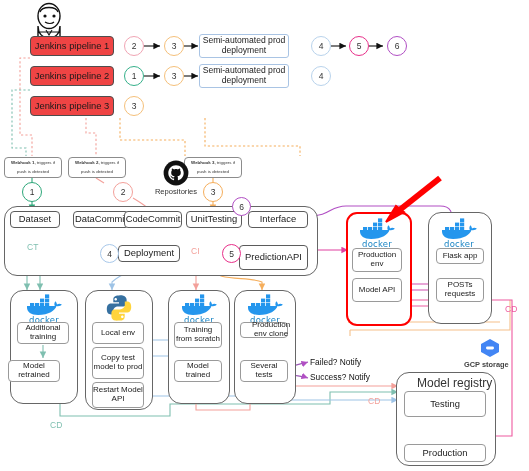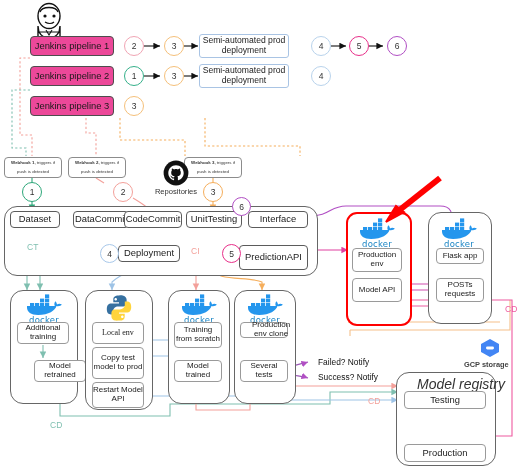--- a/index.html
+++ b/index.html
@@ -6,38 +6,38 @@
   body{width:529px;height:471px;position:relative;overflow:hidden;
        font-family:"Liberation Sans","DejaVu Sans",sans-serif;color:#1a1a1a;}
   #canvas{position:absolute;inset:0;width:529px;height:471px;}
   svg.layer{position:absolute;left:0;top:0;width:529px;height:471px;overflow:visible;}
   .node{position:absolute;box-sizing:border-box;display:flex;align-items:center;
         justify-content:center;text-align:center;background:#fff;}
   
   .rbox{border:1.3px solid #5b5b5b;border-radius:4px;background:#fff;}
   .rbox-soft{border:1.2px solid #9a9a9a;border-radius:4px;background:#fff;}
   .bluebox{border:1px solid #a9c4e4;border-radius:3px;background:#fff;color:#222;}
-  .pipeline-box{border:1.3px solid #4d4d4d;border-radius:4px;background:#ec4899;}
+  .pipeline-box{border:1.3px solid #4d4d4d;border-radius:4px;background:#ef4444;}
   .container{border:1.6px solid #666;border-radius:13px;background:#fff;}
   .container-red{border:2.6px solid #ff0000;border-radius:11px;background:#fff;}
   .lbl{font-size:8px;line-height:1.1;}
   .lbl9{font-size:8.6px;line-height:1.12;}
   .lbl10{font-size:9.4px;line-height:1.14;}
   .circ{position:absolute;border-radius:50%;background:#fff;display:flex;
         align-items:center;justify-content:center;font-size:8.5px;color:#333;box-sizing:border-box;}
   .webhook{position:absolute;box-sizing:border-box;border:1px solid #8c8c8c;border-radius:4px;
            background:#fff;font-size:4.4px;line-height:1.9;text-align:center;
            display:flex;align-items:center;justify-content:center;padding:1px 2px;color:#333;}
   .webhook b{font-weight:bold;}
   .edgelbl{position:absolute;font-size:8.5px;font-weight:normal;}
   .icon-wrap{position:absolute;display:flex;flex-direction:column;align-items:center;}
   .caption{font-size:7.6px;color:#333;margin-top:1px;}
   .docker-word{font-size:8.5px;color:#1b85c4;letter-spacing:.2px;margin-top:-1px;
                font-family:"DejaVu Sans",sans-serif;}
-  .notify{position:absolute;font-size:8.4px;color:#111;white-space:nowrap;margin-left:8px;}
+  .notify{position:absolute;font-size:8.4px;color:#111;white-space:nowrap;}
 </style>
 </head>
 <body>
 
 <div id="canvas">
 
   <svg class="layer">
     <defs>
       <marker id="ahBlack" markerWidth="7" markerHeight="7" refX="6" refY="3" orient="auto">
         <path d="M0,0 L6,3 L0,6 z" fill="#111"></path>
@@ -236,21 +236,21 @@
           <rect x="20" y="0.4" width="4.2" height="3.8"></rect>
         <rect x="5" y="9" width="4.2" height="3.8"></rect>
         <path d="M2,13.5 C2,18 6,21 13,21 C24,21 30,16.5 31.5,12
                  C33.5,12.6 36,11.8 36.8,10.5 C35.5,9.6 33.2,9.6 32,10.4
                  C31.6,8.4 30.4,7.2 30.4,7.2 C29.4,8.4 29,10.2 29.8,12 L2,12 Z"></path>
       </g>
     </svg>
     <span class="docker-word">docker</span>
   </div>
   <div class="node rbox-soft lbl" style="left:17px;top:322px;width:52px;height:22px;">Additional training</div>
-  <div class="node rbox-soft lbl" style="left:34px;top:360px;width:52px;height:22px;">Model retrained</div>
+  <div class="node rbox-soft lbl" style="left:8px;top:360px;width:52px;height:22px;">Model retrained</div>
   <svg class="layer">
     <line x1="43" y1="345" x2="43" y2="358" stroke="#7fbfb0" stroke-width="1.1" marker-end="url(#ahTeal)"></line>
     <line x1="112" y1="316" x2="112" y2="316" stroke="#9ec3e6"></line>
     <line x1="196" y1="345" x2="196" y2="358" stroke="#f3a09a" stroke-width="1.1" marker-end="url(#ahSalmon)"></line>
     <line x1="262" y1="345" x2="262" y2="358" stroke="#f5ae5c" stroke-width="1.1" marker-end="url(#ahOrange)"></line>
   </svg>
 
   <div class="container" style="position:absolute;left:85px;top:290px;width:66px;height:118px;"></div>
   <div class="icon-wrap" style="left:104px;top:294px;width:30px;">
     <svg width="28" height="28" viewBox="0 0 28 28">
@@ -262,21 +262,21 @@
                C10,6.6 9.4,6 9.4,5.3 C9.4,4.6 10,4 10.7,4 Z" fill="#3670a0"></path>
       <path d="M14.2,26.6 C18.4,26.6 19.7,24.8 19.7,22.4 L19.7,19.8 L14,19.8 L14,18.6
                L21.8,18.6 C24.3,18.6 26.2,17 26.2,13 C26.2,9.1 24.5,7.6 22,7.6
                L19.8,7.6 L19.8,10.8 C19.8,13.5 17.6,15.4 15,15.4 L9.8,15.4
                C7.7,15.4 6.4,16.9 6.4,19 L6.4,22.4 C6.4,24.6 8.1,26.2 10.4,26.6
                C11.6,26.7 13,26.6 14.2,26.6 Z M17.3,24 C16.6,24 16,23.4 16,22.7
                C16,22 16.6,21.4 17.3,21.4 C18,21.4 18.6,22 18.6,22.7
                C18.6,23.4 18,24 17.3,24 Z" fill="#ffd43b"></path>
     </svg>
   </div>
-  <div class="node rbox-soft lbl" style="left:92px;top:322px;width:52px;height:22px;font-family:Liberation Serif, serif;">Local env</div>
+  <div class="node rbox-soft lbl" style="left:92px;top:322px;width:52px;height:22px;">Local env</div>
   <div class="node rbox-soft lbl" style="left:92px;top:347px;width:52px;height:32px;">Copy test model to prod</div>
   <div class="node rbox-soft lbl" style="left:92px;top:382px;width:52px;height:26px;">Restart Model API</div>
 
   <div class="container" style="position:absolute;left:168px;top:290px;width:60px;height:112px;"></div>
   <div class="icon-wrap" style="left:179px;top:294px;width:40px;">
     <svg width="38" height="22" viewBox="0 0 38 22">
       <g fill="#2496ed">
         <rect x="10" y="9" width="4.2" height="3.8"></rect>
           <rect x="15" y="9" width="4.2" height="3.8"></rect>
         <rect x="20" y="9" width="4.2" height="3.8"></rect>
@@ -369,21 +369,21 @@
 
   <div class="icon-wrap" style="left:470px;top:338px;width:40px;">
     <svg width="22" height="20" viewBox="0 0 22 20">
       <polygon points="11,1 20,6 20,14 11,19 2,14 2,6" fill="#4285f4"></polygon>
       <rect x="7" y="8.5" width="8" height="3" rx="1.4" fill="#fff"></rect>
     </svg>
   </div>
   <div class="edgelbl" style="left:464px;top:360px;font-weight:bold;font-size:7.4px;color:#444;">GCP storage</div>
 
   <div class="container" style="position:absolute;left:396px;top:372px;width:98px;height:92px;"></div>
-  <div class="edgelbl" style="left:417px;top:376px;font-size:14px;color:#333;font-style:italic;">Model registry</div>
-  <div class="node rbox-soft lbl10" style="left:404px;top:391px;width:82px;height:18px;">Testing</div>
+  <div class="edgelbl" style="left:417px;top:376px;font-size:12px;color:#333;">Model registry</div>
+  <div class="node rbox-soft lbl10" style="left:404px;top:391px;width:82px;height:26px;">Testing</div>
   <div class="node rbox-soft lbl10" style="left:404px;top:428px;width:82px;height:18px;margin-top:16px;">Production</div>
 
   <div class="edgelbl" style="left:50px;top:420px;color:#7fbfb0;">CD</div>
   <div class="edgelbl" style="left:368px;top:396px;color:#f3a09a;">CD</div>
   <div class="edgelbl" style="left:505px;top:304px;color:#ee5aa0;">CD</div>
 
 </div>
 
 </body></html>

